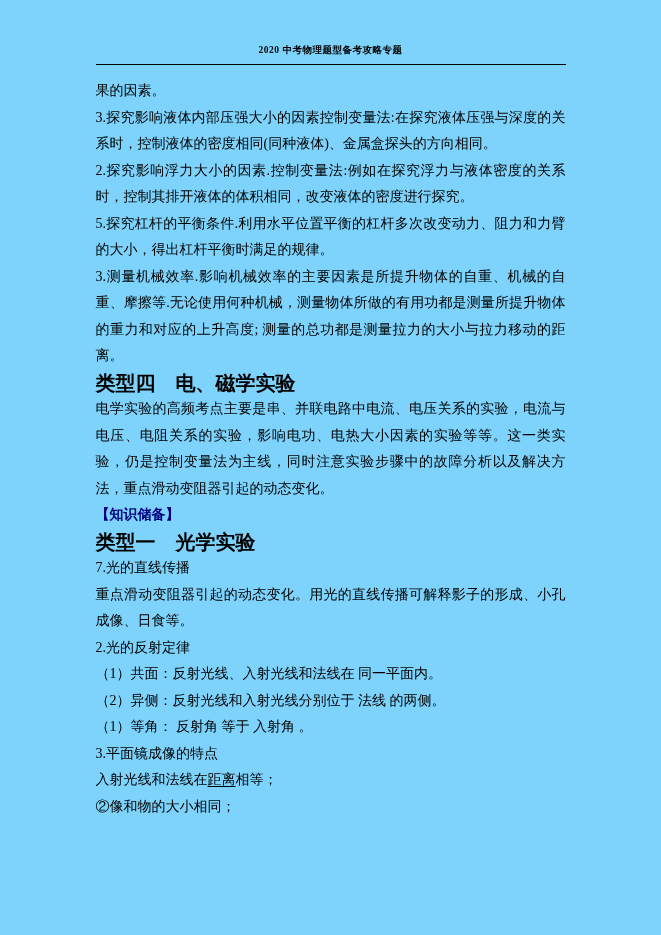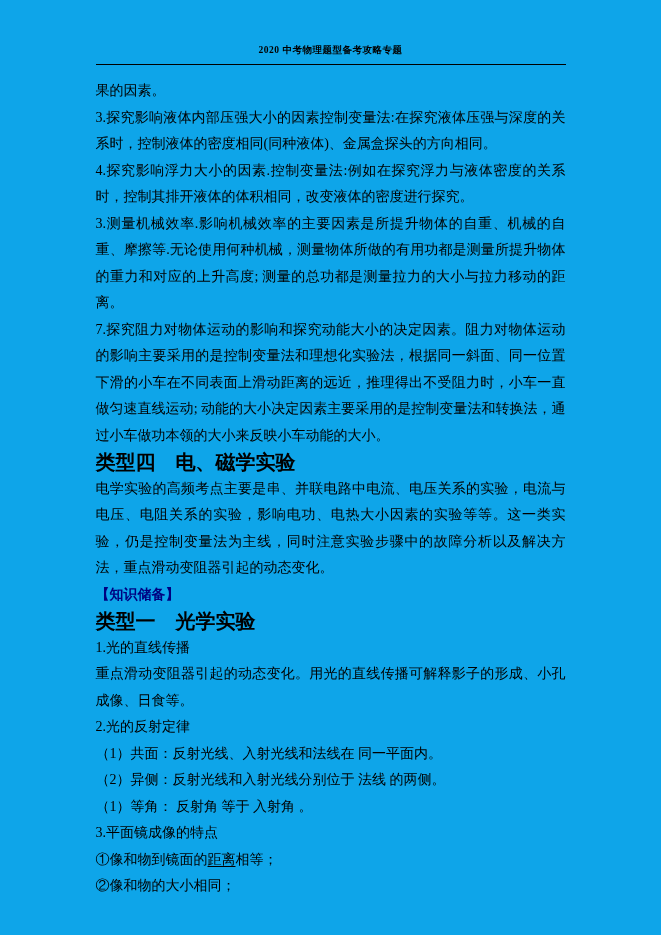--- a/index.html
+++ b/index.html
@@ -4,21 +4,21 @@
 <style>
   html, body {
     margin: 0;
     padding: 0;
     background: #ffffff;
   }
   .page {
     position: relative;
     width: 661px;
     height: 935px;
-    background: #0ea5e9;
+    background: #7dd3fc;
     overflow: hidden;
     font-family: "Liberation Serif", "DejaVu Serif", serif;
     color: #000000;
   }
   .header {
     width: 470px;
     margin: 44px auto 0 auto;
     text-align: center;
     font-size: 9.5px;
     font-weight: bold;
@@ -62,49 +62,49 @@
   <div class="header">
     <span>2020 中考物理题型备考攻略专题</span>
   </div>
 
   <div class="content">
 
     <p class="just">果的因素。</p>
 
     <p class="just">3.探究影响液体内部压强大小的因素控制变量法:在探究液体压强与深度的关系时，控制液体的密度相同(同种液体)、金属盒探头的方向相同。</p>
 
-    <p class="just">4.探究影响浮力大小的因素.控制变量法:例如在探究浮力与液体密度的关系时，控制其排开液体的体积相同，改变液体的密度进行探究。</p>
+    <p class="just">2.探究影响浮力大小的因素.控制变量法:例如在探究浮力与液体密度的关系时，控制其排开液体的体积相同，改变液体的密度进行探究。</p>
 
+    <p class="just">5.探究杠杆的平衡条件.利用水平位置平衡的杠杆多次改变动力、阻力和力臂的大小，得出杠杆平衡时满足的规律。</p>
 
     <p class="just">3.测量机械效率.影响机械效率的主要因素是所提升物体的自重、机械的自重、摩擦等.无论使用何种机械，测量物体所做的有用功都是测量所提升物体的重力和对应的上升高度; 测量的总功都是测量拉力的大小与拉力移动的距离。</p>
 
-    <p class="just">7.探究阻力对物体运动的影响和探究动能大小的决定因素。阻力对物体运动的影响主要采用的是控制变量法和理想化实验法，根据同一斜面、同一位置下滑的小车在不同表面上滑动距离的远近，推理得出不受阻力时，小车一直做匀速直线运动; 动能的大小决定因素主要采用的是控制变量法和转换法，通过小车做功本领的大小来反映小车动能的大小。</p>
 
     <p class="heading">类型四　电、磁学实验</p>
 
     <p class="just">电学实验的高频考点主要是串、并联电路中电流、电压关系的实验，电流与电压、电阻关系的实验，影响电功、电热大小因素的实验等等。这一类实验，仍是控制变量法为主线，同时注意实验步骤中的故障分析以及解决方法，重点滑动变阻器引起的动态变化。</p>
 
     <p class="knowledge">【知识储备】</p>
 
     <p class="heading">类型一　光学实验</p>
 
-    <p>1.光的直线传播</p>
+    <p>7.光的直线传播</p>
 
     <p class="just">重点滑动变阻器引起的动态变化。用光的直线传播可解释影子的形成、小孔成像、日食等。</p>
 
     <p>2.光的反射定律</p>
 
     <p>（1）共面：反射光线、入射光线和法线在 同一平面内。</p>
 
     <p>（2）异侧：反射光线和入射光线分别位于 法线 的两侧。</p>
 
     <p>（1）等角： 反射角 等于 入射角 。</p>
 
     <p>3.平面镜成像的特点</p>
 
     <p>
-      <span>①像和物到镜面的</span><span class="u">距离</span><span>相等；</span>
+      <span>入射光线和法线在</span><span class="u">距离</span><span>相等；</span>
     </p>
 
     <p>②像和物的大小相同；</p>
 
   </div>
 </div>
 
 </body></html>

